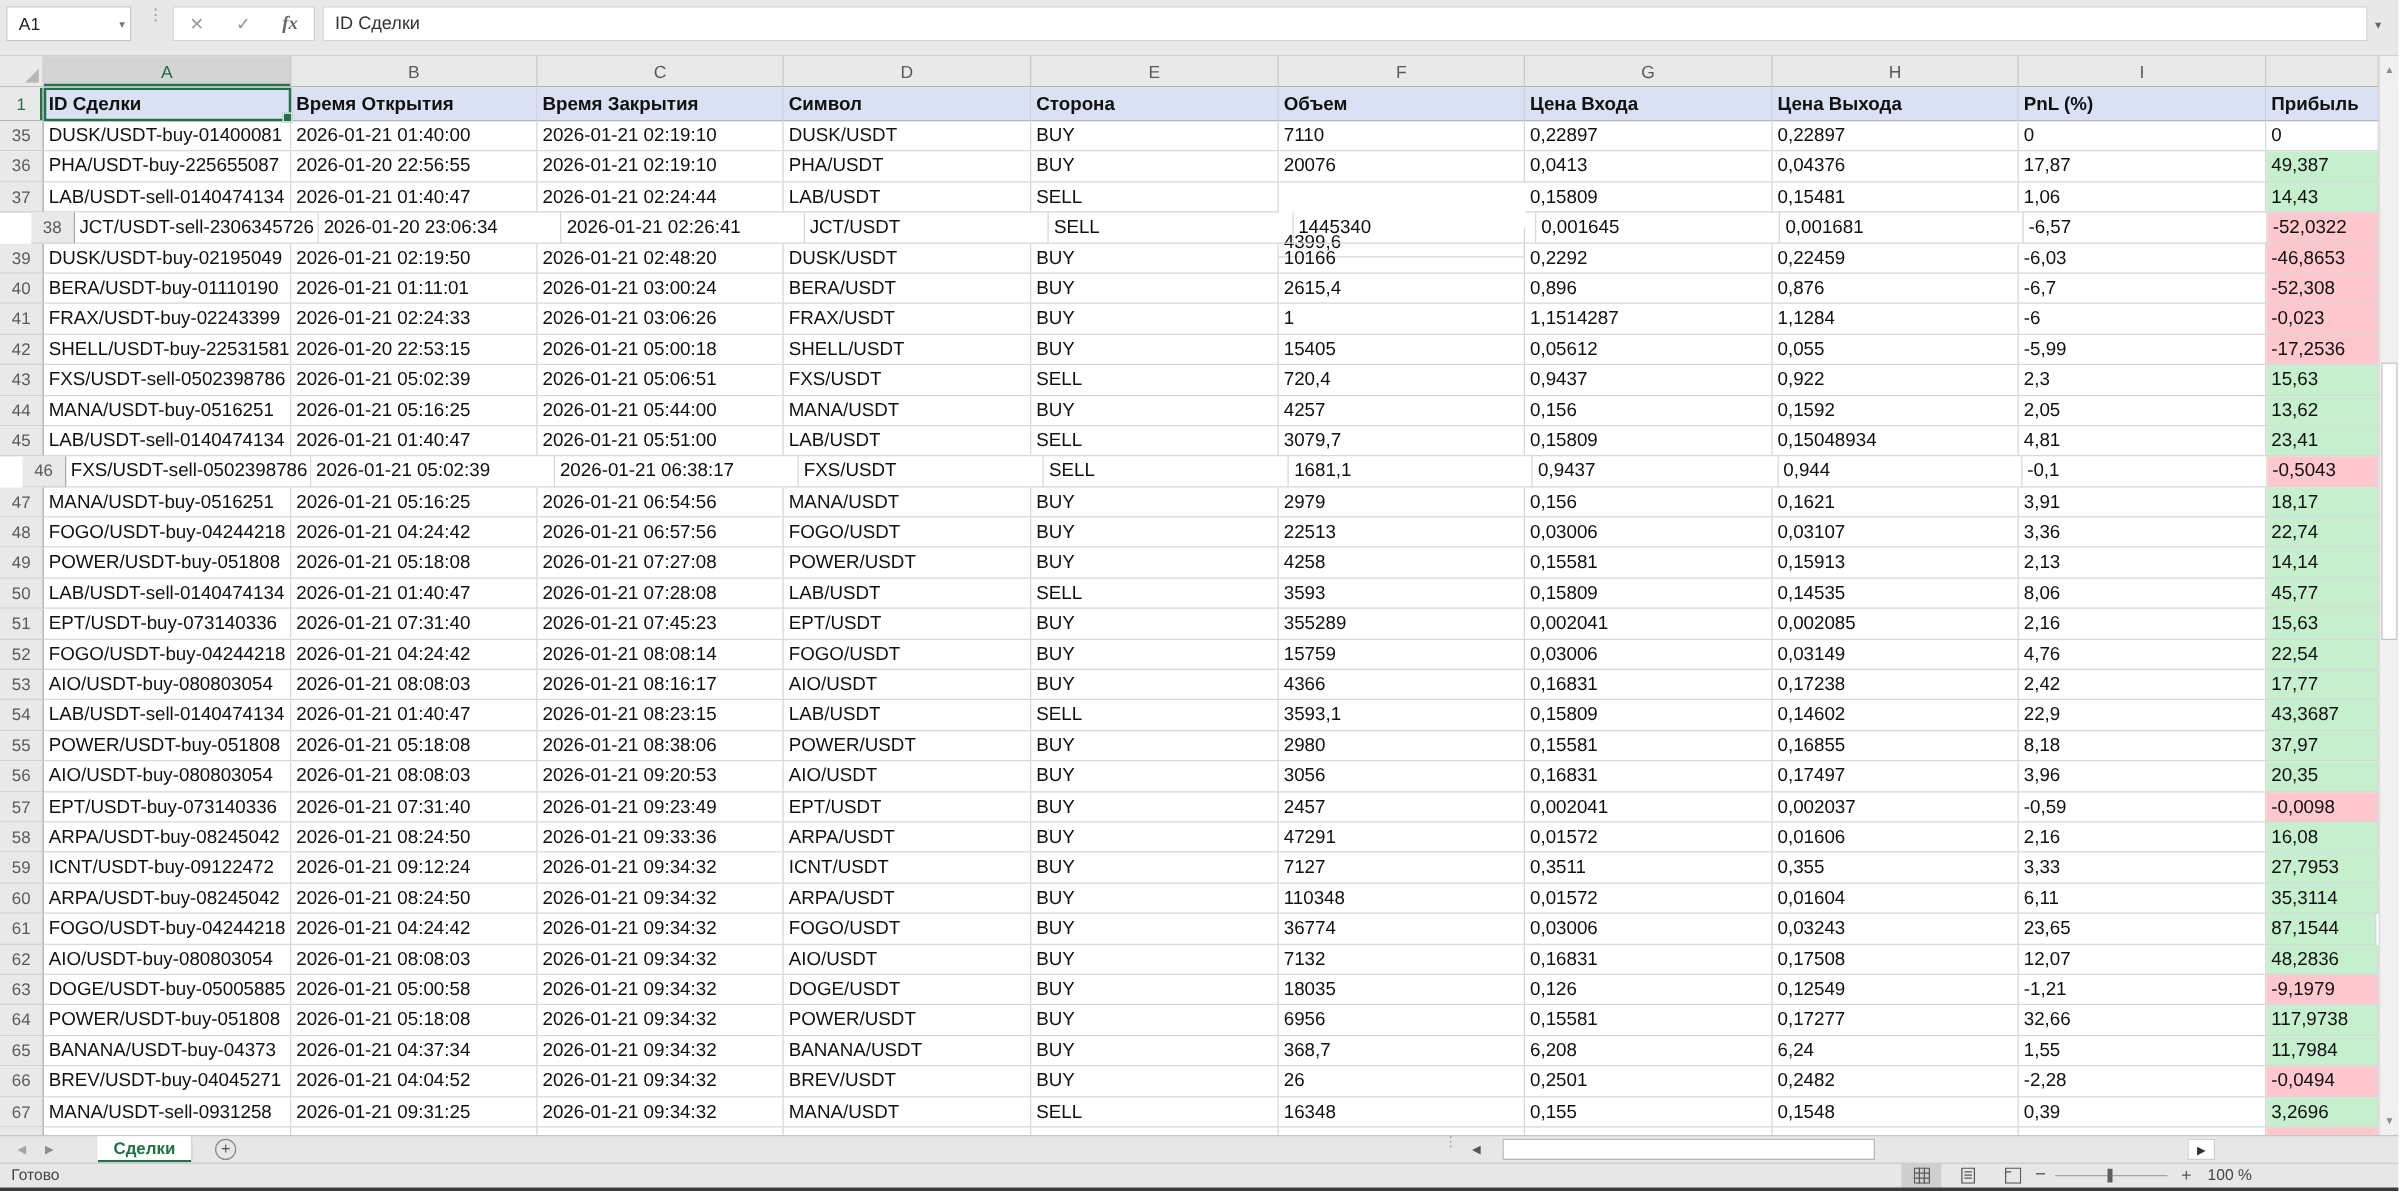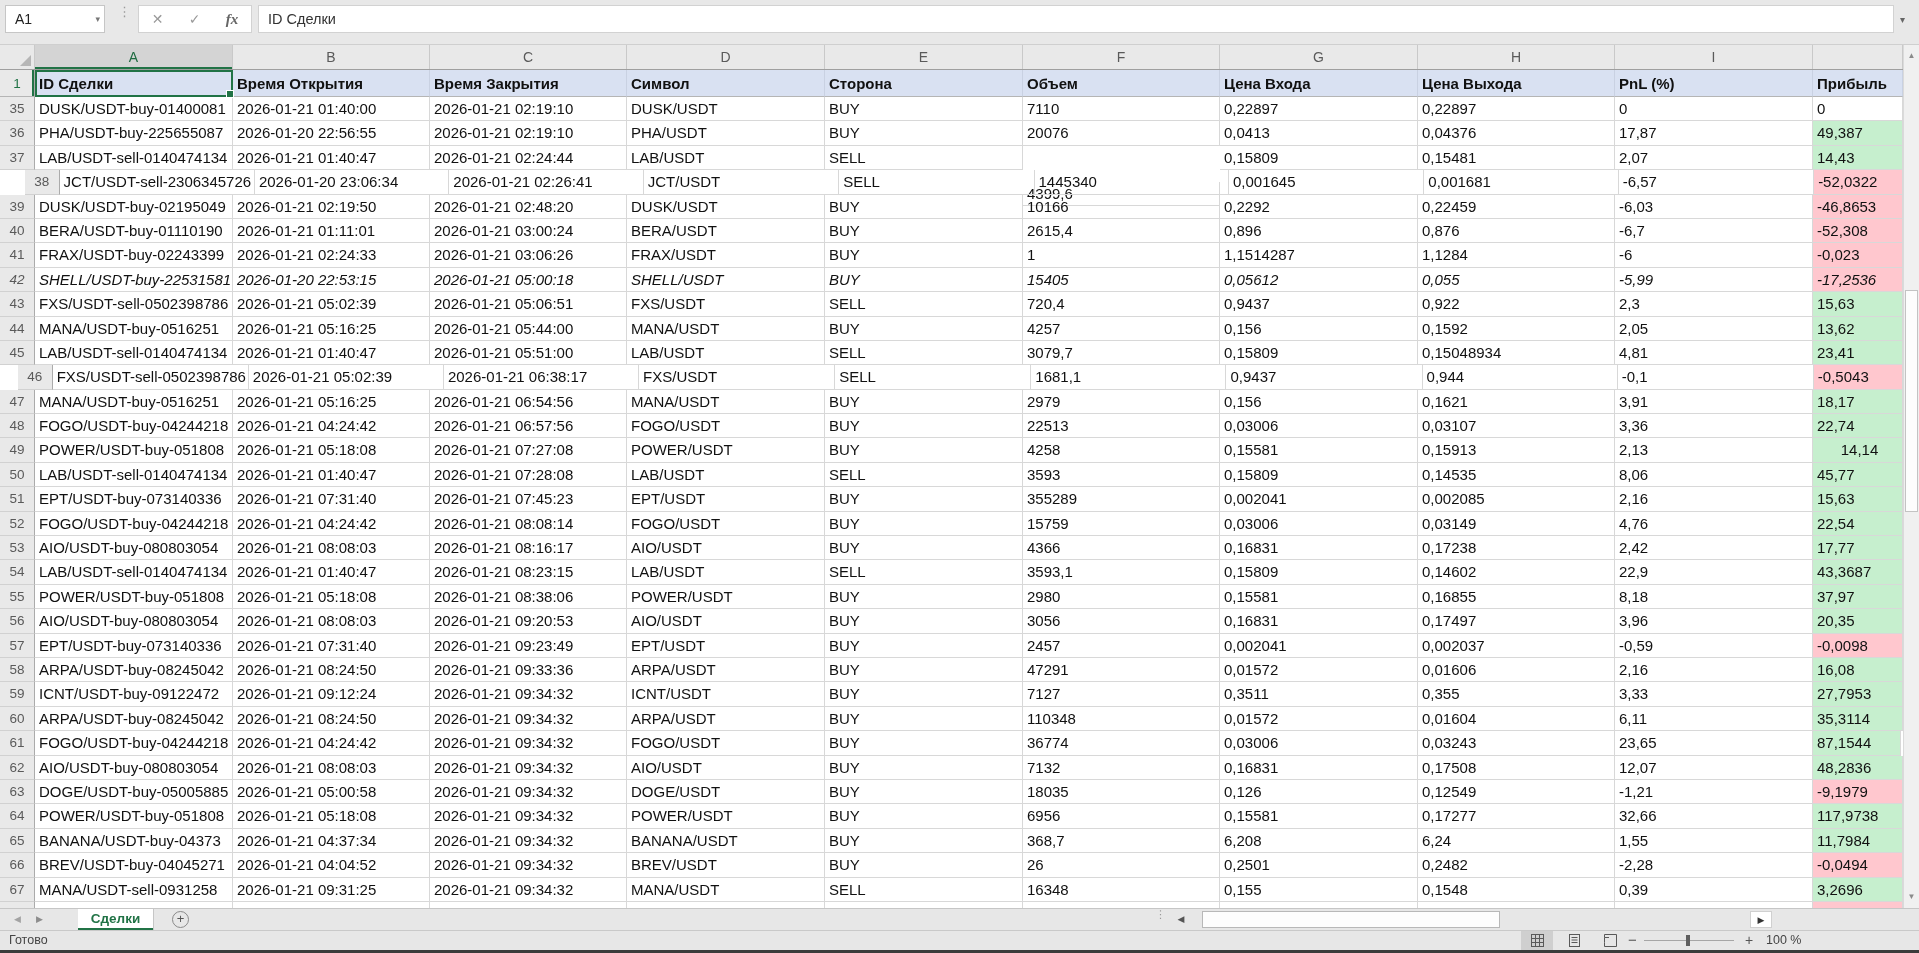--- a/index.html
+++ b/index.html
@@ -151,21 +151,21 @@
       <div class="g-row" style="height: 24.4px;">
         <div class="rn" style="height: 24.4px; line-height: 24.4px;">37</div>
         <div class="cell" style="width: 198px; height: 24.4px; line-height: 24.4px;">LAB/USDT-sell-0140474134</div>
         <div class="cell" style="width: 197px; height: 24.4px; line-height: 24.4px;">2026-01-21 01:40:47</div>
         <div class="cell" style="width: 197px; height: 24.4px; line-height: 24.4px;">2026-01-21 02:24:44</div>
         <div class="cell" style="width: 198px; height: 24.4px; line-height: 24.4px;">LAB/USDT</div>
         <div class="cell" style="width: 198px; height: 24.4px; line-height: 24.4px;">SELL</div>
         <div class="cell" style="width: 197px; height: 24.4px; line-height: 24.4px; margin-top: 36px;">4399,6</div>
         <div class="cell" style="width: 198px; height: 24.4px; line-height: 24.4px;">0,15809</div>
         <div class="cell" style="width: 197px; height: 24.4px; line-height: 24.4px;">0,15481</div>
-        <div class="cell" style="width: 198px; height: 24.4px; line-height: 24.4px;">2,07</div>
+        <div class="cell" style="width: 198px; height: 24.4px; line-height: 24.4px;">1,06</div>
         <div class="cell gain" style="width: 90px; height: 24.4px; line-height: 24.4px;">14,43</div>
       </div>
       <div class="g-row" style="height: 24.4px;">
         <div class="rn" style="height: 24.4px; line-height: 24.4px; margin-left: 25px;">38</div>
         <div class="cell" style="width: 198px; height: 24.4px; line-height: 24.4px;">JCT/USDT-sell-2306345726</div>
         <div class="cell" style="width: 197px; height: 24.4px; line-height: 24.4px;">2026-01-20 23:06:34</div>
         <div class="cell" style="width: 197px; height: 24.4px; line-height: 24.4px;">2026-01-21 02:26:41</div>
         <div class="cell" style="width: 198px; height: 24.4px; line-height: 24.4px;">JCT/USDT</div>
         <div class="cell" style="width: 198px; height: 24.4px; line-height: 24.4px;">SELL</div>
         <div class="cell" style="width: 197px; height: 24.4px; line-height: 24.4px;">1445340</div>
@@ -206,21 +206,21 @@
         <div class="cell" style="width: 197px; height: 24.4px; line-height: 24.4px;">2026-01-21 02:24:33</div>
         <div class="cell" style="width: 197px; height: 24.4px; line-height: 24.4px;">2026-01-21 03:06:26</div>
         <div class="cell" style="width: 198px; height: 24.4px; line-height: 24.4px;">FRAX/USDT</div>
         <div class="cell" style="width: 198px; height: 24.4px; line-height: 24.4px;">BUY</div>
         <div class="cell" style="width: 197px; height: 24.4px; line-height: 24.4px;">1</div>
         <div class="cell" style="width: 198px; height: 24.4px; line-height: 24.4px;">1,1514287</div>
         <div class="cell" style="width: 197px; height: 24.4px; line-height: 24.4px;">1,1284</div>
         <div class="cell" style="width: 198px; height: 24.4px; line-height: 24.4px;">-6</div>
         <div class="cell loss" style="width: 90px; height: 24.4px; line-height: 24.4px;">-0,023</div>
       </div>
-      <div class="g-row" style="height: 24.4px; font-style: italic;">
+      <div class="g-row" style="height: 24.4px;">
         <div class="rn" style="height: 24.4px; line-height: 24.4px;">42</div>
         <div class="cell" style="width: 198px; height: 24.4px; line-height: 24.4px;">SHELL/USDT-buy-22531581</div>
         <div class="cell" style="width: 197px; height: 24.4px; line-height: 24.4px;">2026-01-20 22:53:15</div>
         <div class="cell" style="width: 197px; height: 24.4px; line-height: 24.4px;">2026-01-21 05:00:18</div>
         <div class="cell" style="width: 198px; height: 24.4px; line-height: 24.4px;">SHELL/USDT</div>
         <div class="cell" style="width: 198px; height: 24.4px; line-height: 24.4px;">BUY</div>
         <div class="cell" style="width: 197px; height: 24.4px; line-height: 24.4px;">15405</div>
         <div class="cell" style="width: 198px; height: 24.4px; line-height: 24.4px;">0,05612</div>
         <div class="cell" style="width: 197px; height: 24.4px; line-height: 24.4px;">0,055</div>
         <div class="cell" style="width: 198px; height: 24.4px; line-height: 24.4px;">-5,99</div>
@@ -308,21 +308,21 @@
         <div class="rn" style="height: 24.4px; line-height: 24.4px;">49</div>
         <div class="cell" style="width: 198px; height: 24.4px; line-height: 24.4px;">POWER/USDT-buy-051808</div>
         <div class="cell" style="width: 197px; height: 24.4px; line-height: 24.4px;">2026-01-21 05:18:08</div>
         <div class="cell" style="width: 197px; height: 24.4px; line-height: 24.4px;">2026-01-21 07:27:08</div>
         <div class="cell" style="width: 198px; height: 24.4px; line-height: 24.4px;">POWER/USDT</div>
         <div class="cell" style="width: 198px; height: 24.4px; line-height: 24.4px;">BUY</div>
         <div class="cell" style="width: 197px; height: 24.4px; line-height: 24.4px;">4258</div>
         <div class="cell" style="width: 198px; height: 24.4px; line-height: 24.4px;">0,15581</div>
         <div class="cell" style="width: 197px; height: 24.4px; line-height: 24.4px;">0,15913</div>
         <div class="cell" style="width: 198px; height: 24.4px; line-height: 24.4px;">2,13</div>
-        <div class="cell gain" style="width: 90px; height: 24.4px; line-height: 24.4px; text-align: center;">14,14</div>
+        <div class="cell gain" style="width: 90px; height: 24.4px; line-height: 24.4px;">14,14</div>
       </div>
       <div class="g-row" style="height: 24.4px;">
         <div class="rn" style="height: 24.4px; line-height: 24.4px;">50</div>
         <div class="cell" style="width: 198px; height: 24.4px; line-height: 24.4px;">LAB/USDT-sell-0140474134</div>
         <div class="cell" style="width: 197px; height: 24.4px; line-height: 24.4px;">2026-01-21 01:40:47</div>
         <div class="cell" style="width: 197px; height: 24.4px; line-height: 24.4px;">2026-01-21 07:28:08</div>
         <div class="cell" style="width: 198px; height: 24.4px; line-height: 24.4px;">LAB/USDT</div>
         <div class="cell" style="width: 198px; height: 24.4px; line-height: 24.4px;">SELL</div>
         <div class="cell" style="width: 197px; height: 24.4px; line-height: 24.4px;">3593</div>
         <div class="cell" style="width: 198px; height: 24.4px; line-height: 24.4px;">0,15809</div>

